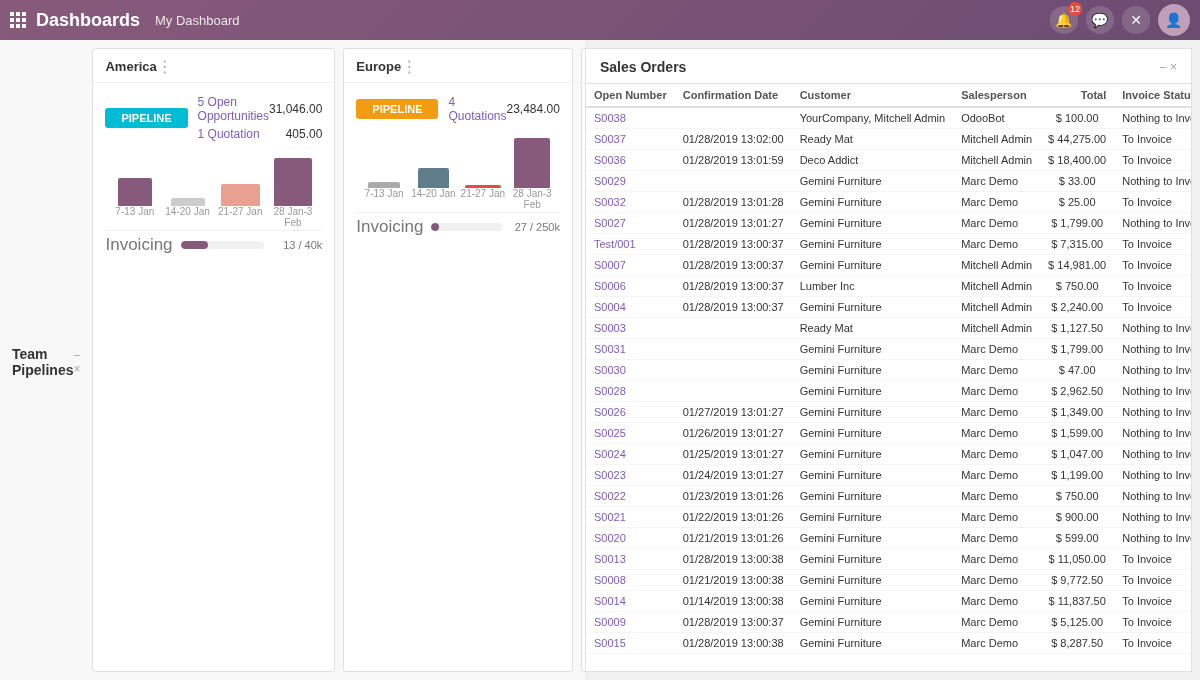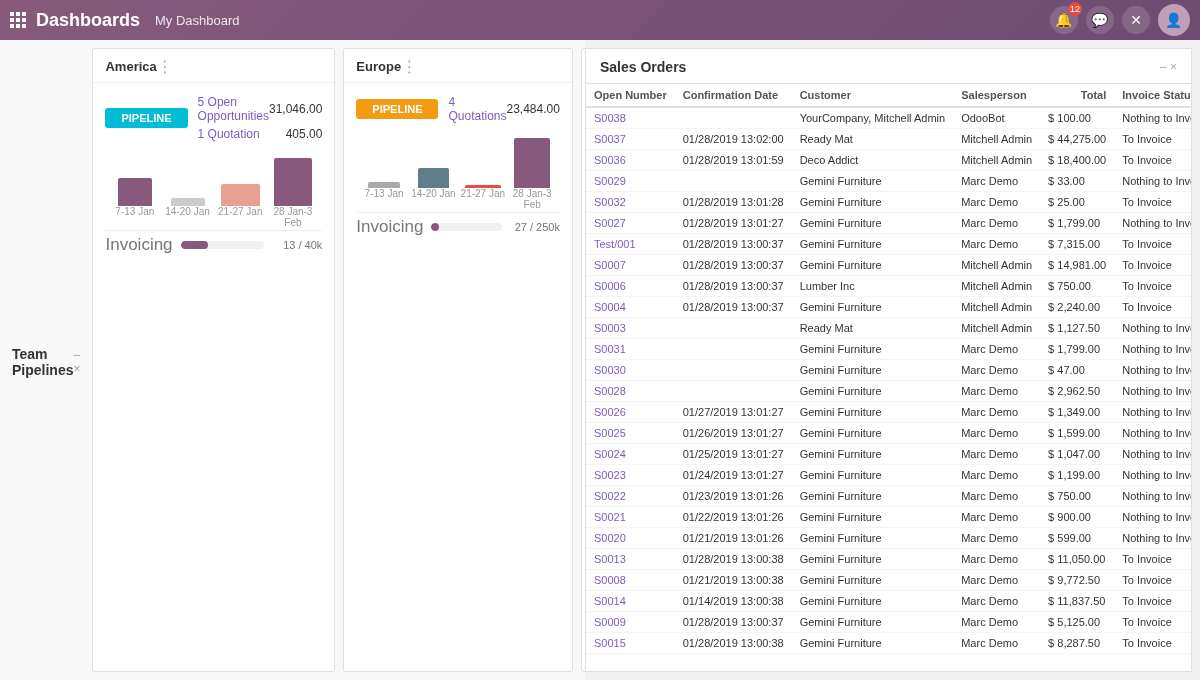--- a/index.html
+++ b/index.html
@@ -151,21 +151,21 @@
       white-space: nowrap;
     }
     .so-table th.right { text-align: right; }
     .so-table td {
       padding: 4px 8px;
       font-size: 11px;
       color: #333;
       border-bottom: 1px solid #f5f5f5;
       white-space: nowrap;
     }
-    .so-table td.right { text-align: left; }
+    .so-table td.right { text-align: center; }
     .so-table .order-num { color: #7c5cbf; cursor: pointer; }
     .tag-to-invoice { color: #27ae60; }
     .tag-nothing { color: #e74c3c; }
   </style>
 </head>
 <body>
 
 <div class="topbar">
   <div class="topbar-grid-icon">
     <svg width="16" height="16" viewBox="0 0 16 16" fill="white">

